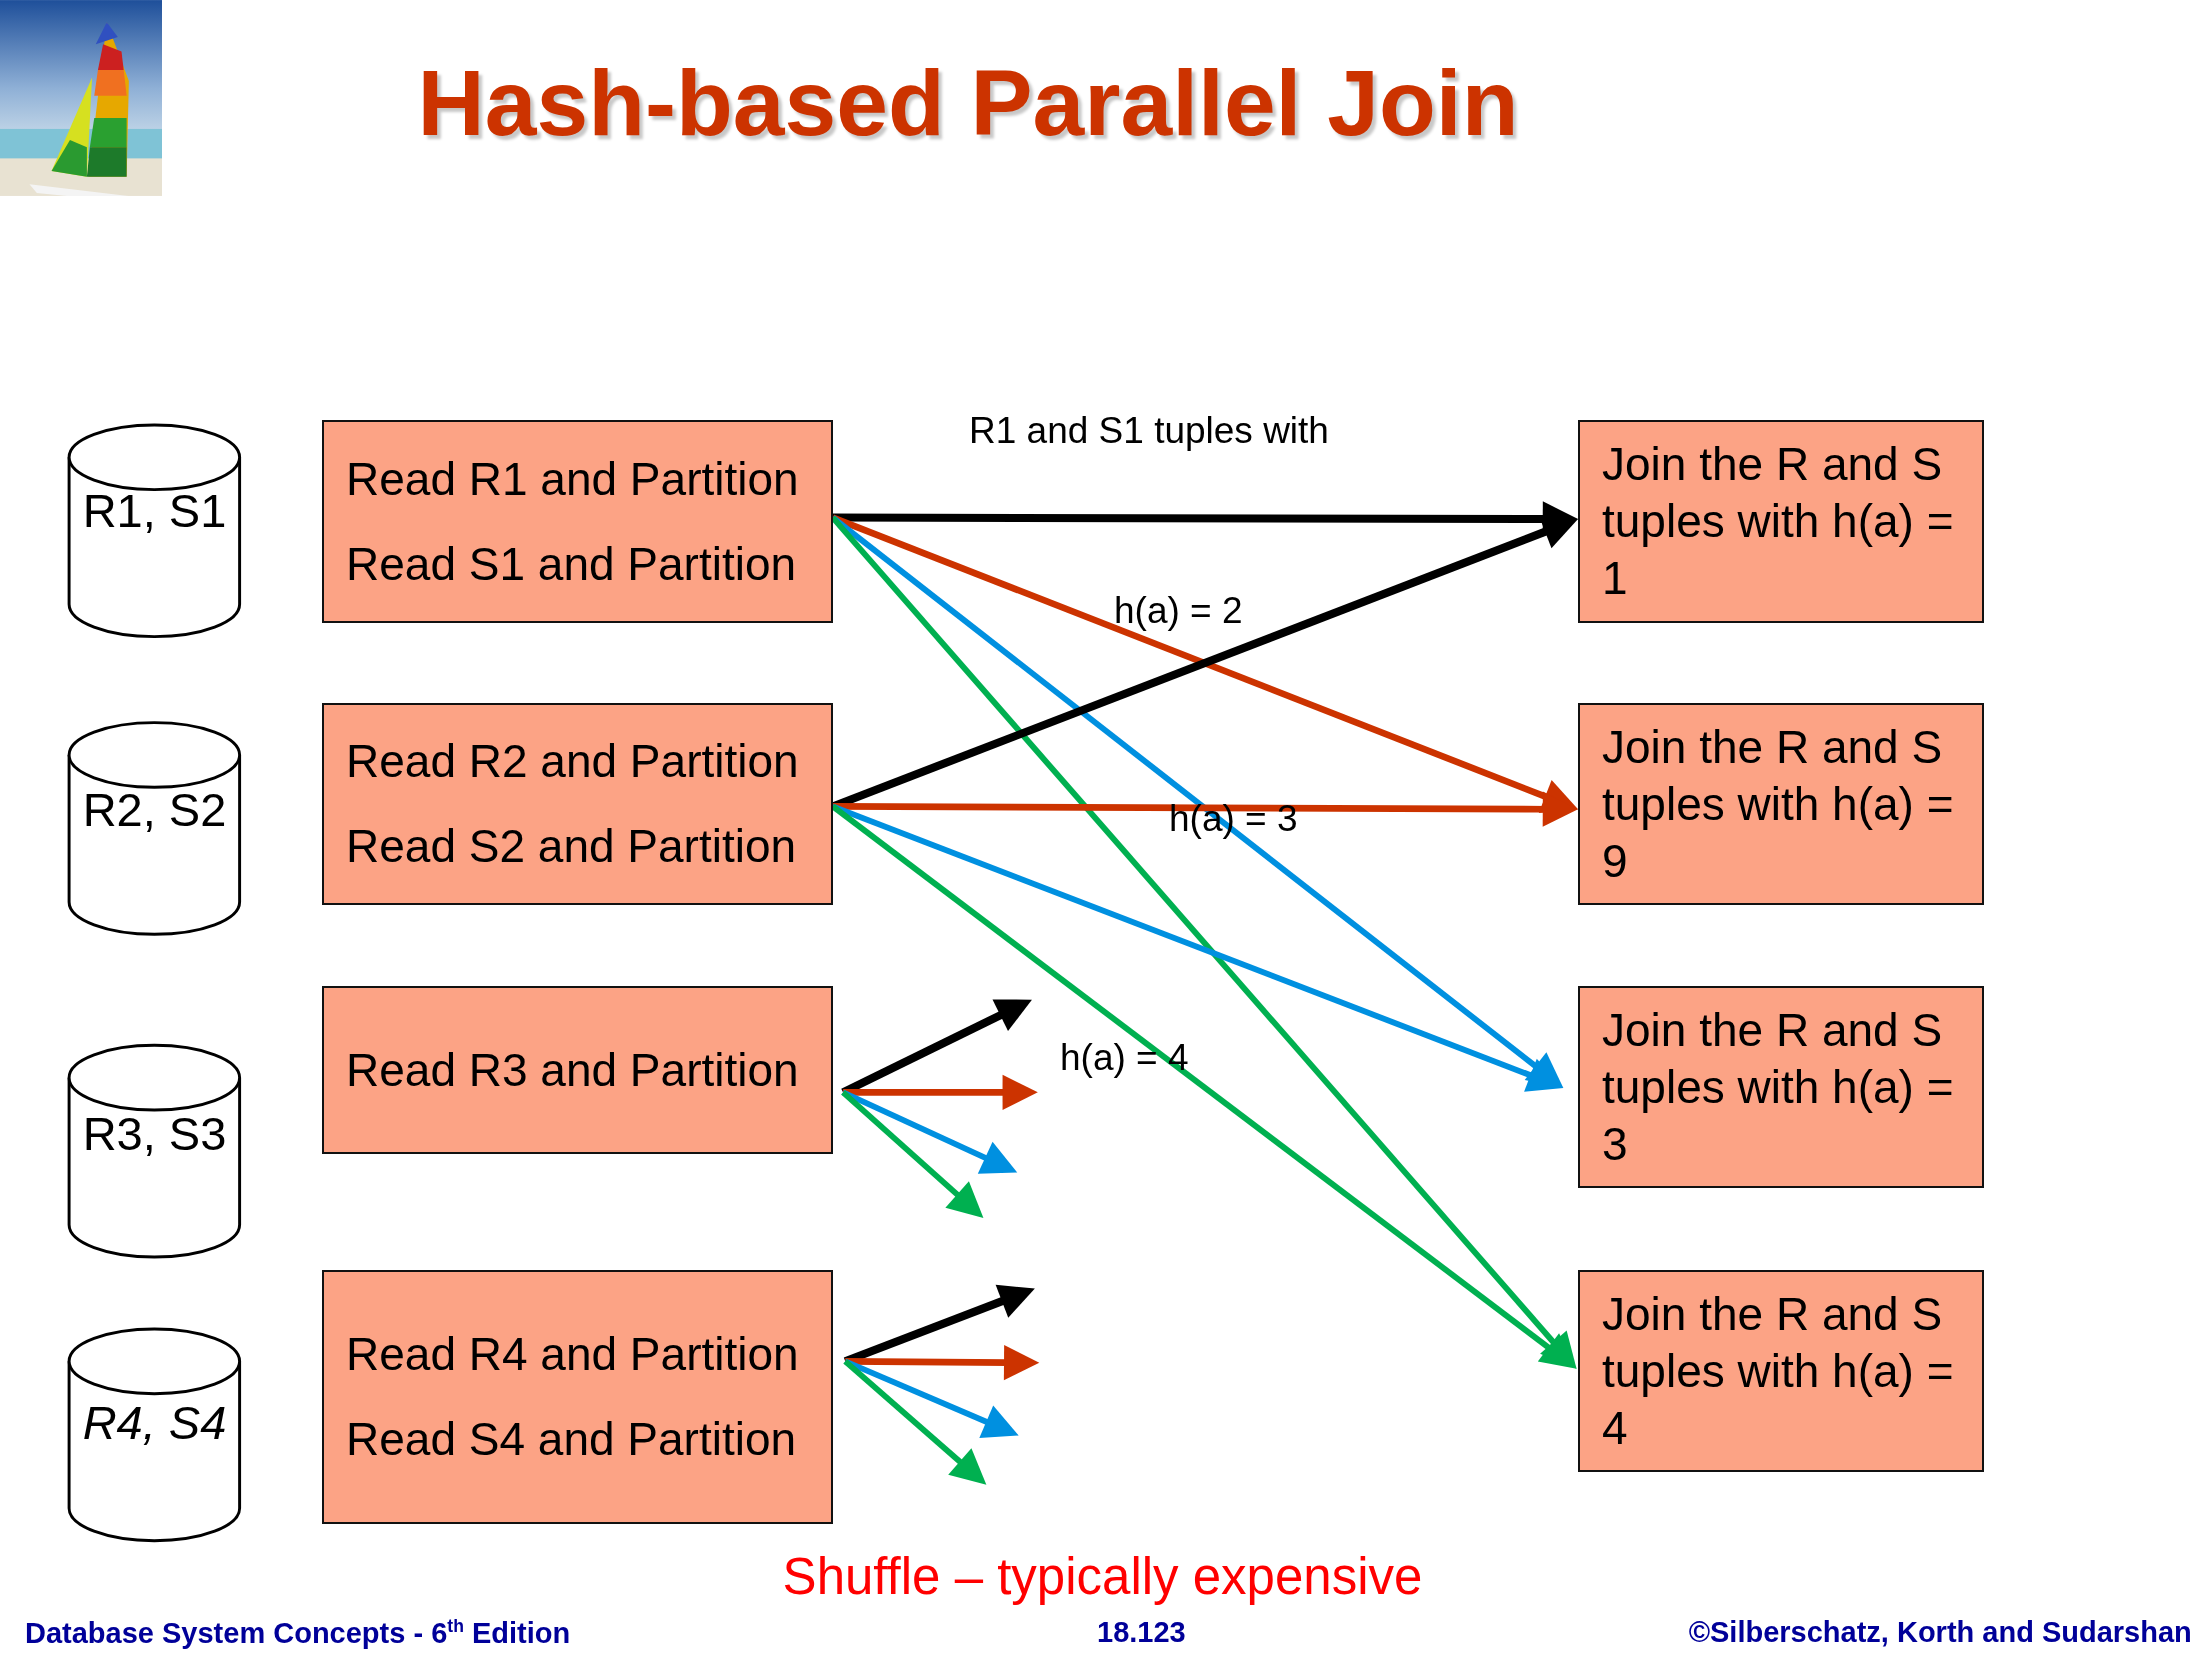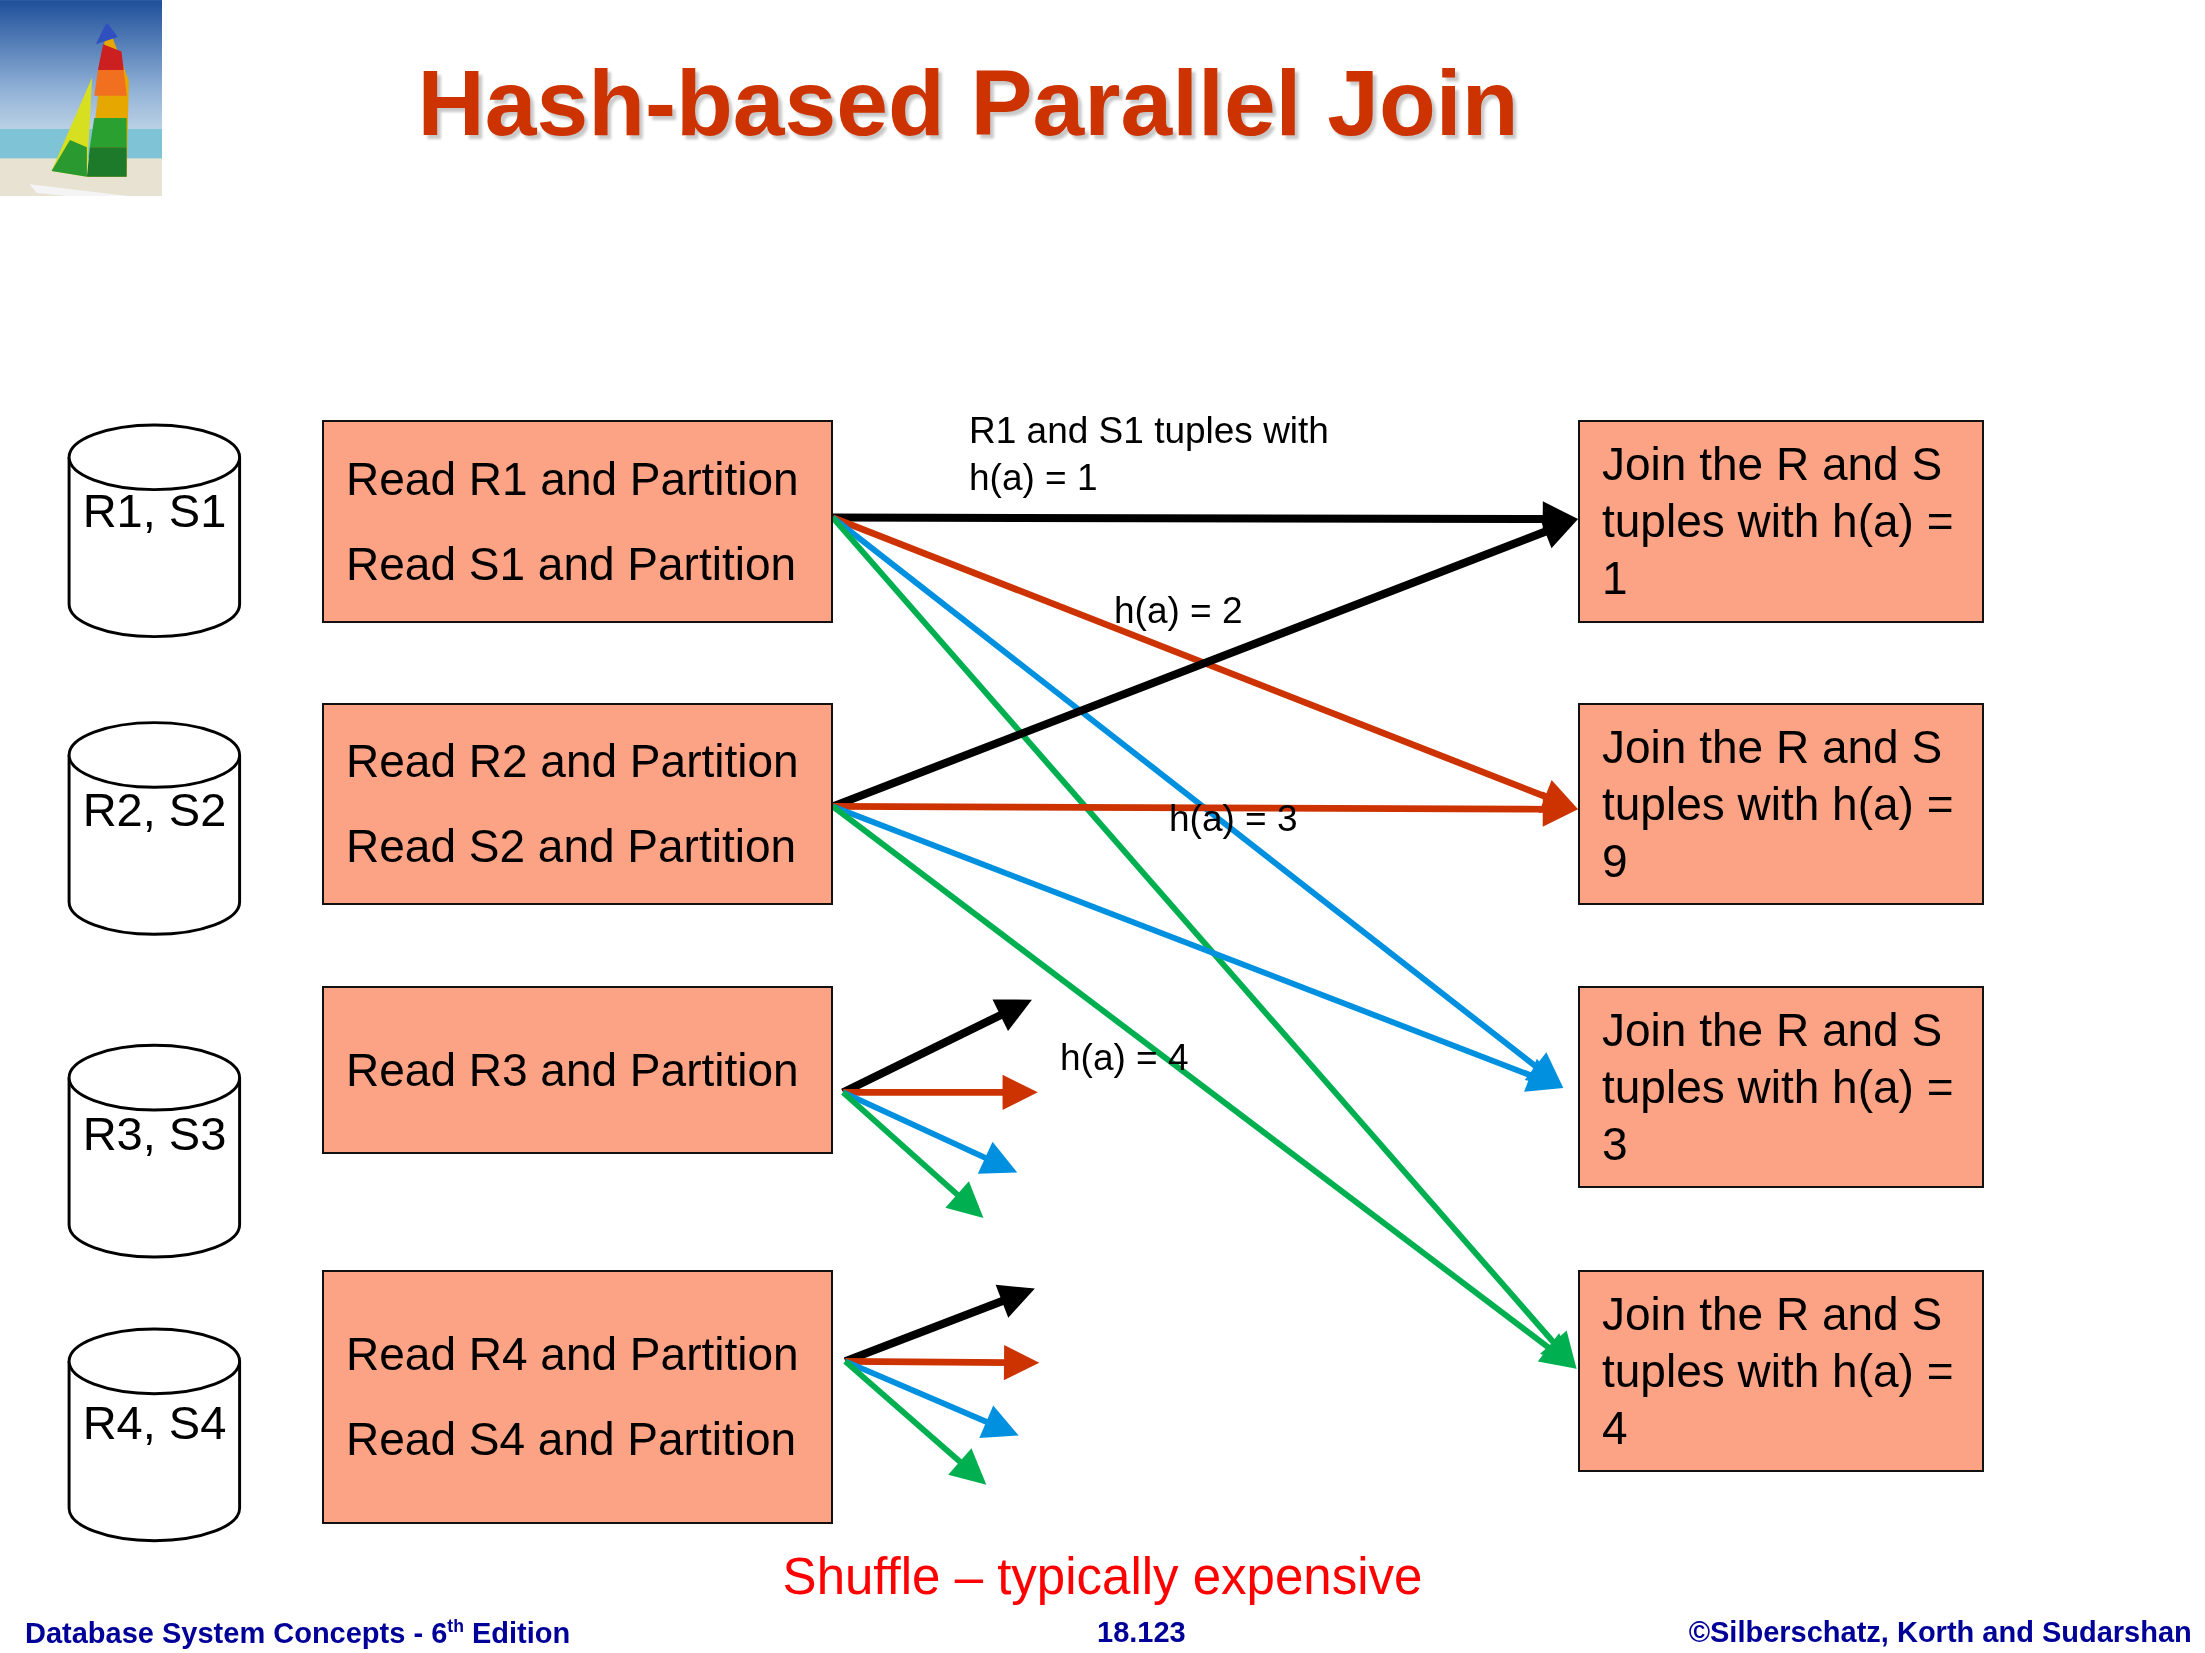--- a/index.html
+++ b/index.html
@@ -128,21 +128,21 @@
       <g>
         <line x1="1150" y1="1852" x2="1310.3917788223112" y2="1992.3428064695222" stroke="#00b050" stroke-width="8"></line>
         <polygon points="1342,2020 1290.0722080652254,2006.4536194952761 1321.6804292429142,1970.3299381493462" fill="#00b050"></polygon>
       </g>
     </g>
 </svg>
 
 <div class="cyl-label" style="left:68px; top:483px;">R1, S1</div>
 <div class="cyl-label" style="left:68px; top:782px;">R2, S2</div>
 <div class="cyl-label" style="left:68px; top:1106px;">R3, S3</div>
-<div class="cyl-label" style="left:68px; top:1395px;">R4, S4</div>
+<div class="cyl-label" style="left:68px; top:1395px;font-style:italic;">R4, S4</div>
 
 <div class="box left" style="top:420px; height:203px;">
   <span>Read R1 and Partition</span>
   <span>Read S1 and Partition</span>
 </div>
 <div class="box left" style="top:703px; height:202px;">
   <span>Read R2 and Partition</span>
   <span>Read S2 and Partition</span>
 </div>
 <div class="box left" style="top:986px; height:168px;">
@@ -165,21 +165,20 @@
   <span>Join the R and S</span>
   <span>tuples with h(a) = 3</span>
 </div>
 <div class="box right" style="top:1270px; height:202px;">
   <span>Join the R and S</span>
   <span>tuples with h(a) = 4</span>
 </div>
 
 <div class="edge-label" style="left:969px; top:407px;">
   <div>R1 and S1 tuples with</div>
-  <div>h(a) = 1</div>
 </div>
 <div class="edge-label" style="left:1114px; top:587px;">h(a) = 2</div>
 <div class="edge-label" style="left:1169px; top:795px;">h(a) = 3</div>
 <div class="edge-label" style="left:1060px; top:1034px;">h(a) = 4</div>
 
 <div class="shuffle">Shuffle – typically expensive</div>
 
 <div class="footer" style="left:25px;"><span>Database System Concepts - 6</span><sup>th</sup><span> Edition</span></div>
 <div class="footer" style="left:1097px;">18.123</div>
 <div class="footer" style="right:13.2px;">©Silberschatz, Korth and Sudarshan</div>

